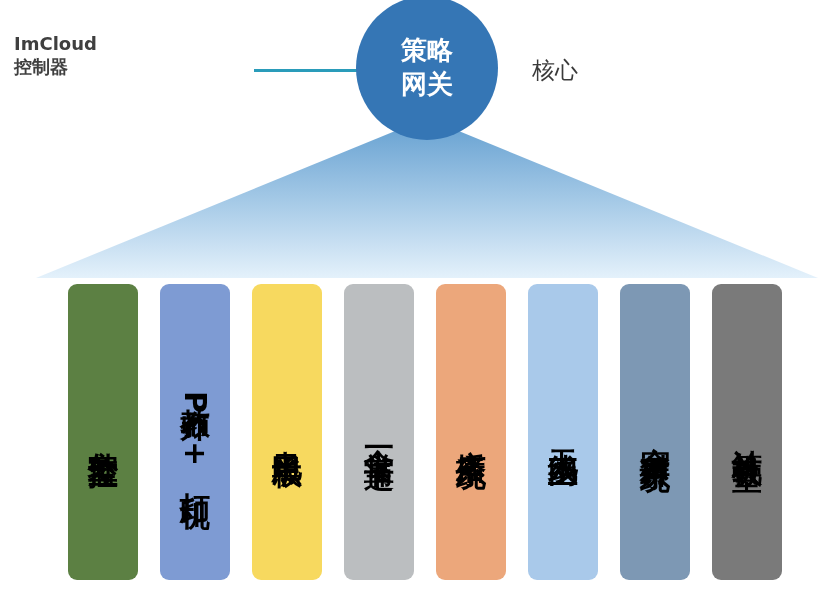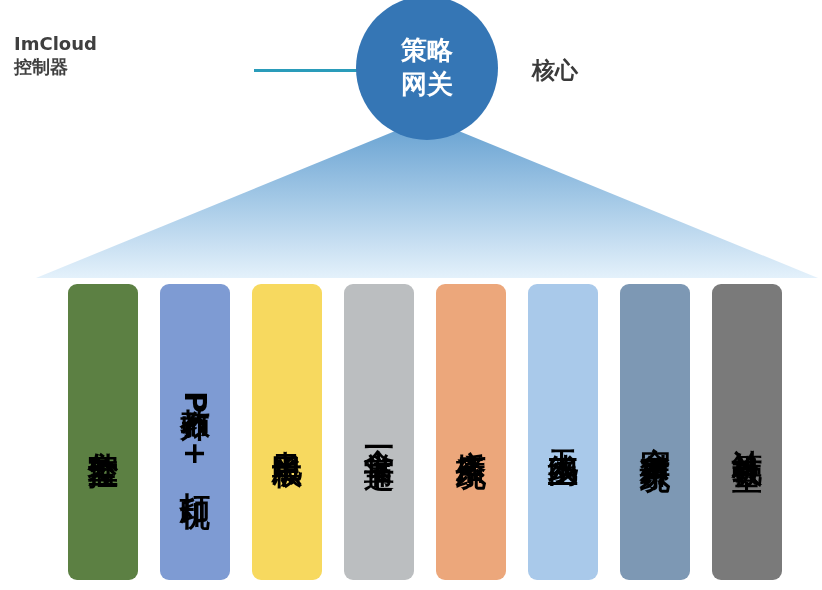--- a/index.html
+++ b/index.html
@@ -46,21 +46,21 @@
     background:var(--gateway-blue);
     display:flex;align-items:center;justify-content:center;
     text-align:center;
     color:#ffffff;
     font-size:26px;font-weight:bold;line-height:1.3;
     white-space:pre-line;
     z-index:3;
   }
   .core-label{
     position:absolute;left:532px;top:55px;
-    font-size:23px;font-weight:bold;
+    font-size:23px;font-weight:normal;
     color:#3a3a3a;
   }
   .triangle{
     position:absolute;left:36px;top:118px;
     width:782px;height:160px;
     background:linear-gradient(to bottom,var(--tri-top) 0%,var(--tri-mid) 55%,var(--tri-bottom) 100%);
     clip-path:polygon(50% 0,100% 100%,0 100%);
     z-index:1;
   }
   .columns{

